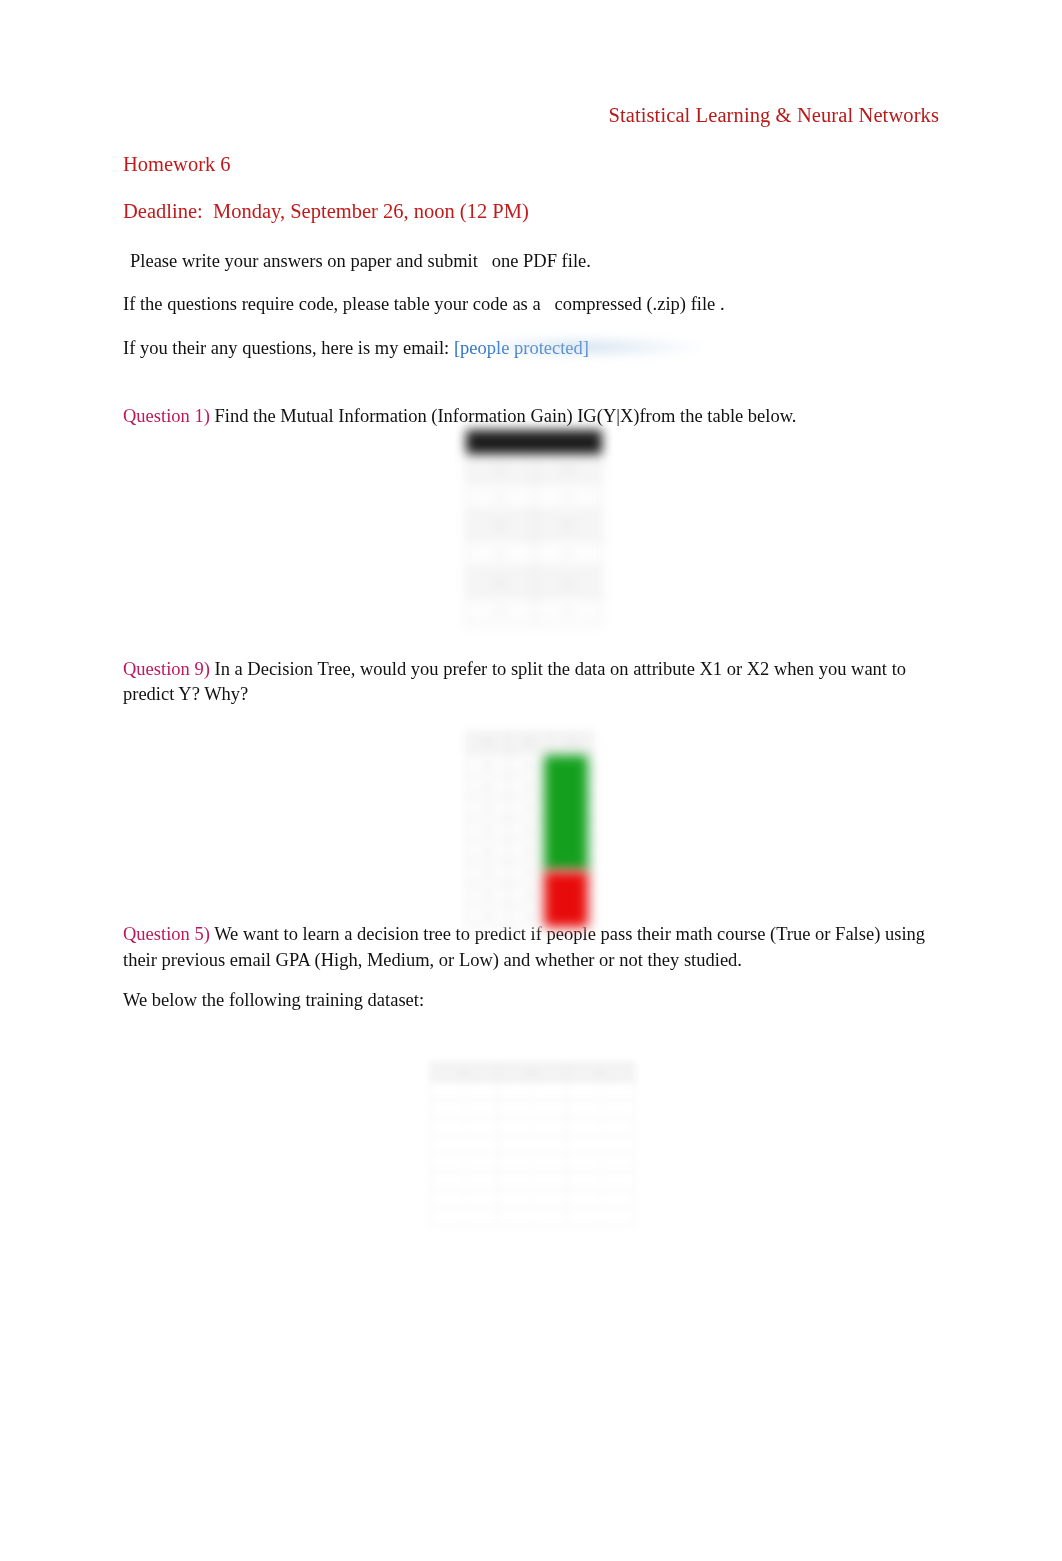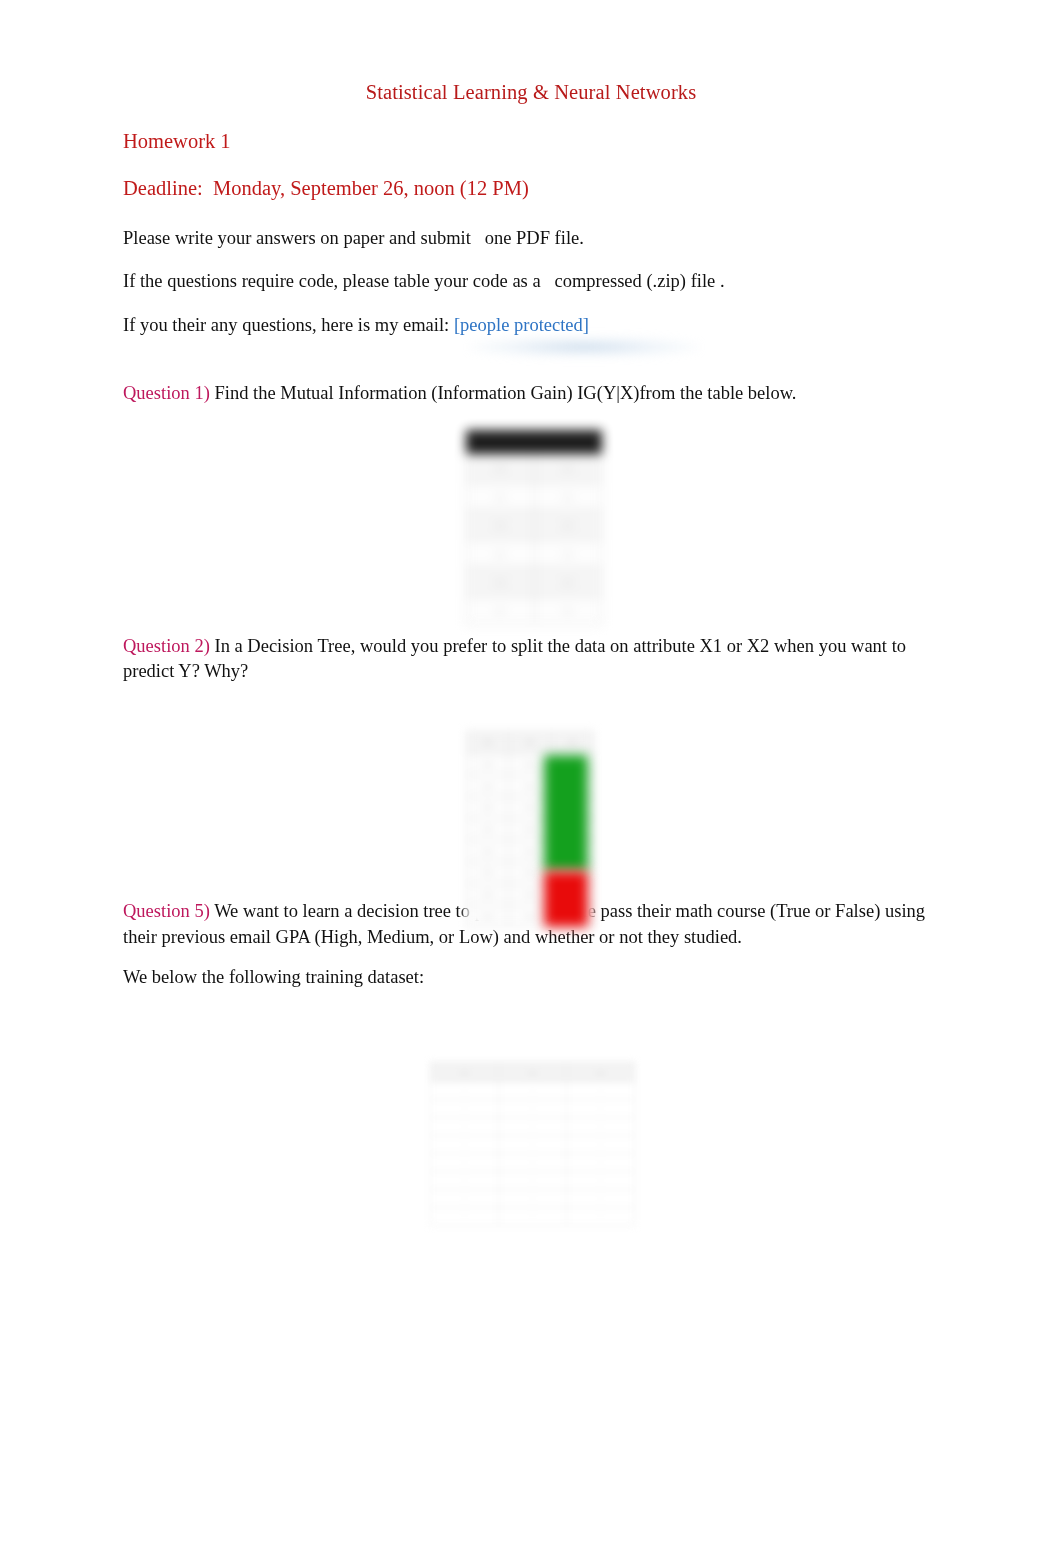--- a/index.html
+++ b/index.html
@@ -19,26 +19,26 @@
     overflow: hidden;
   }
   .content {
     position: absolute;
     left: 123px;
     top: 0;
     width: 816px;
   }
 
   .doc-title {
-    text-align: center;
+    text-align: right;
     color: #b81a1a;
     font-size: 20.5px;
     line-height: 1;
     margin: 0;
-    padding-top: 82px;
+    padding-top: 105px;
     font-weight: normal;
     letter-spacing: 0.1px;
   }
 
   .heading-red {
     color: #c01a1a;
     font-size: 20.5px;
     line-height: 1;
     font-weight: normal;
     margin: 0;
@@ -47,21 +47,21 @@
   .hw-line { padding-top: 28px; }
   .deadline-line { padding-top: 27px; font-family: Liberation Serif, serif; }
 
   .para {
     font-size: 18.5px;
     line-height: 1;
     color: #111111;
     margin: 0;
     white-space: pre;
   }
-  .p1 { padding-top: 30px; }
+  .p1 { padding-top: 30px; margin-left: 7px; }
   .p2 { padding-top: 25px; }
   .p3 { padding-top: 25px; }
 
   .email-link {
     color: #2e74c4;
   }
 
   .email-smudge {
     position: absolute;
     left: 468px;
@@ -194,33 +194,33 @@
 </style>
 </head>
 <body>
 
 <div class="page">
 
   <div class="content">
 
     <div class="doc-title">Statistical Learning &amp; Neural Networks</div>
 
-    <div class="heading-red hw-line">Homework 1</div>
+    <div class="heading-red hw-line">Homework 6</div>
 
     <div class="heading-red deadline-line">Deadline:  Monday, September 26, noon (12 PM)</div>
 
     <div class="para p1">Please write your answers on paper and submit   one PDF file.</div>
 
     <div class="para p2">If the questions require code, please table your code as a   compressed (.zip) file .</div>
 
     <div class="para p3"><span>If you their any questions, here is my email: </span><span class="email-link">[people protected]</span></div>
 
     <div class="question q1"><span class="q-label">Question 1)</span><span> Find the Mutual Information (Information Gain) IG(Y|X)from the table below.</span></div>
 
-    <div class="question q2" style="padding-top:228px;"><span class="q-label">Question 2)</span><span> In a Decision Tree, would you prefer to split the data on attribute X1 or X2 when you want to predict Y? Why?</span></div>
+    <div class="question q2" style="padding-top:228px;"><span class="q-label">Question 9)</span><span> In a Decision Tree, would you prefer to split the data on attribute X1 or X2 when you want to predict Y? Why?</span></div>
 
     <div class="question q3" style="padding-top:215px;"><span class="q-label">Question 5)</span><span> We want to learn a decision tree to predict if people pass their math course (True or False) using their previous email GPA (High, Medium, or Low) and whether or not they studied.</span></div>
 
     <div class="para" style="padding-top:18px;">We below the following training dataset:</div>
 
   </div>
 
   <div class="fig" id="fig-table-1">
     <table class="t1">
       <thead>

